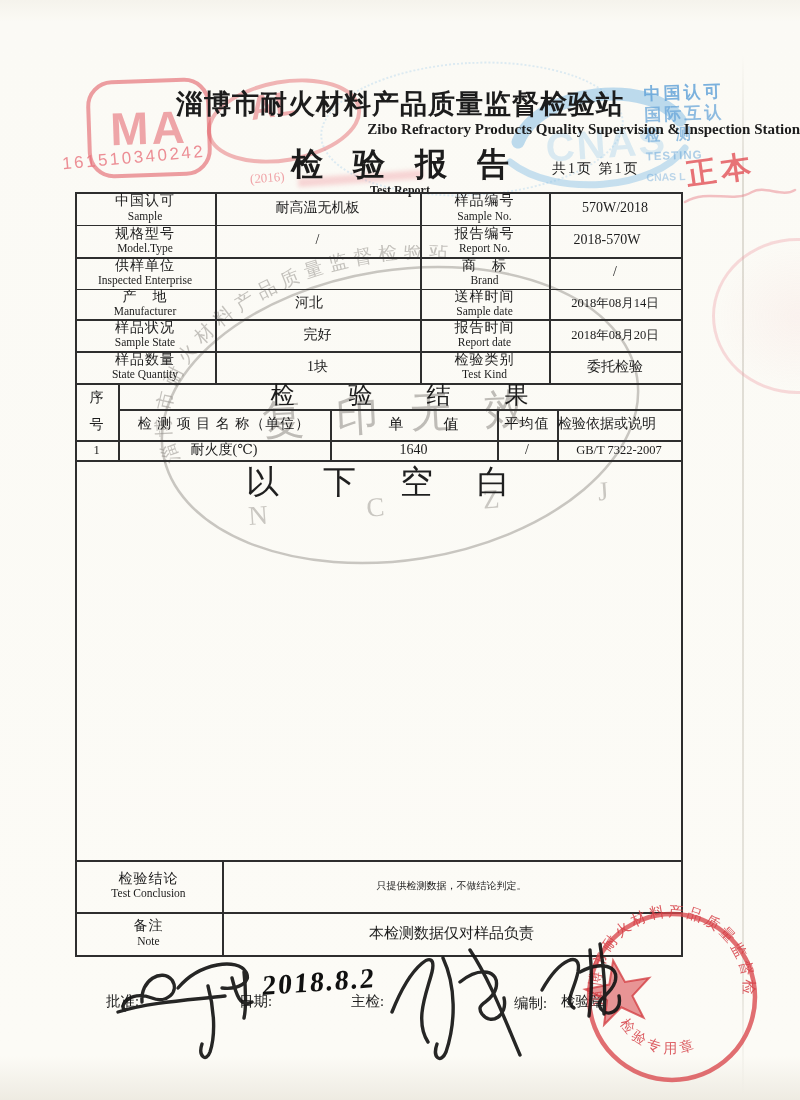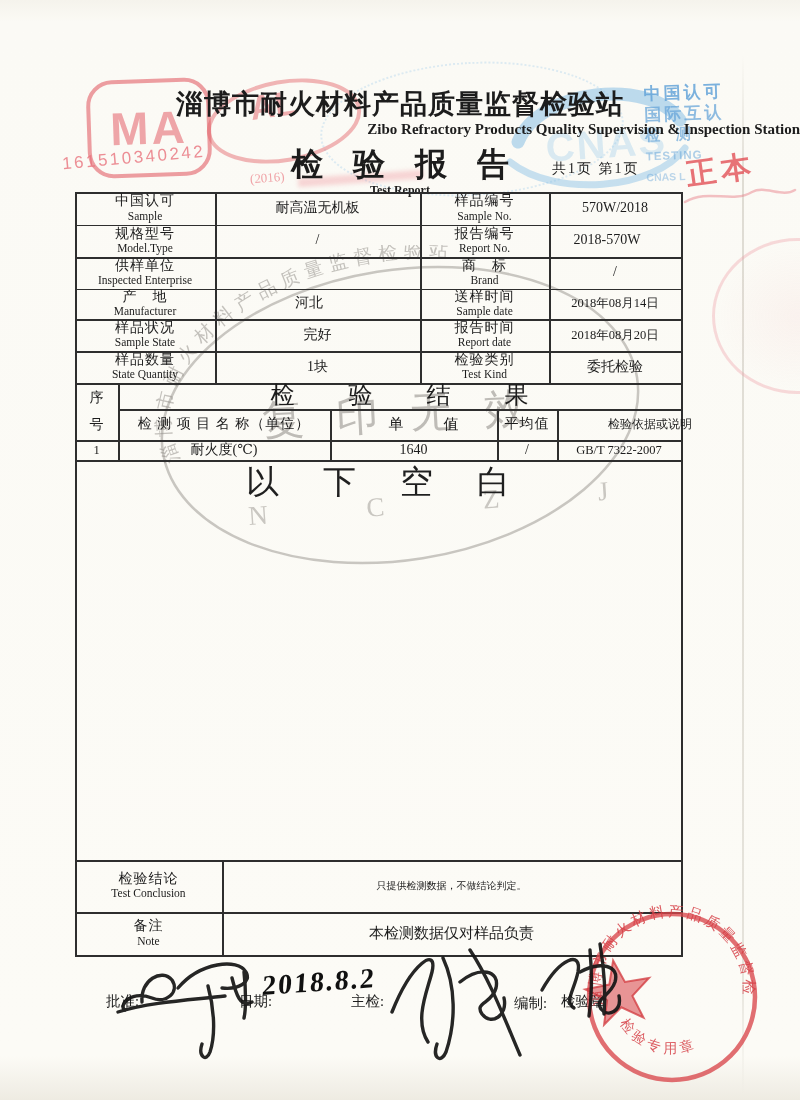--- a/index.html
+++ b/index.html
@@ -202,21 +202,21 @@
   <div class="cell val" style="left:549px;top:351px;width:132px;height:32px">委托检验</div>
 
   <div class="cell seq" style="left:75px;top:383px;width:43px;height:57px">
     <div>序</div>
     <div>号</div>
   </div>
   <div class="cell sec-title" style="left:118px;top:381px;width:563px;height:28px">检验结果</div>
   <div class="cell cn" style="left:118px;top:409px;width:212px;height:31px">检 测 项 目 名 称（单位）</div>
   <div class="cell wide2" style="left:330px;top:409px;width:167px;height:31px">单值</div>
   <div class="cell cn" style="left:497px;top:409px;width:60px;height:31px">平均值</div>
-  <div class="cell" style="left:588px;top:409px;width:124px;height:31px;font-size:12px">检验依据或说明</div>
+  <div class="cell" style="left:545px;top:409px;width:124px;height:31px;font-size:14px">检验依据或说明</div>
 
   <div class="cell small" style="left:75px;top:440px;width:43px;height:20px">1</div>
   <div class="cell val" style="left:118px;top:440px;width:212px;height:20px">耐火度(℃)</div>
   <div class="cell val" style="left:330px;top:440px;width:167px;height:20px">1640</div>
   <div class="cell val" style="left:497px;top:440px;width:60px;height:20px">/</div>
   <div class="cell small" style="left:557px;top:440px;width:124px;height:20px">GB/T 7322-2007</div>
 
   <div class="cell blank-note" style="left:75px;top:460px;width:606px;height:44px">以下空白</div>
 
   <div class="cell" style="left:75px;top:860px;width:147px;height:52px">

